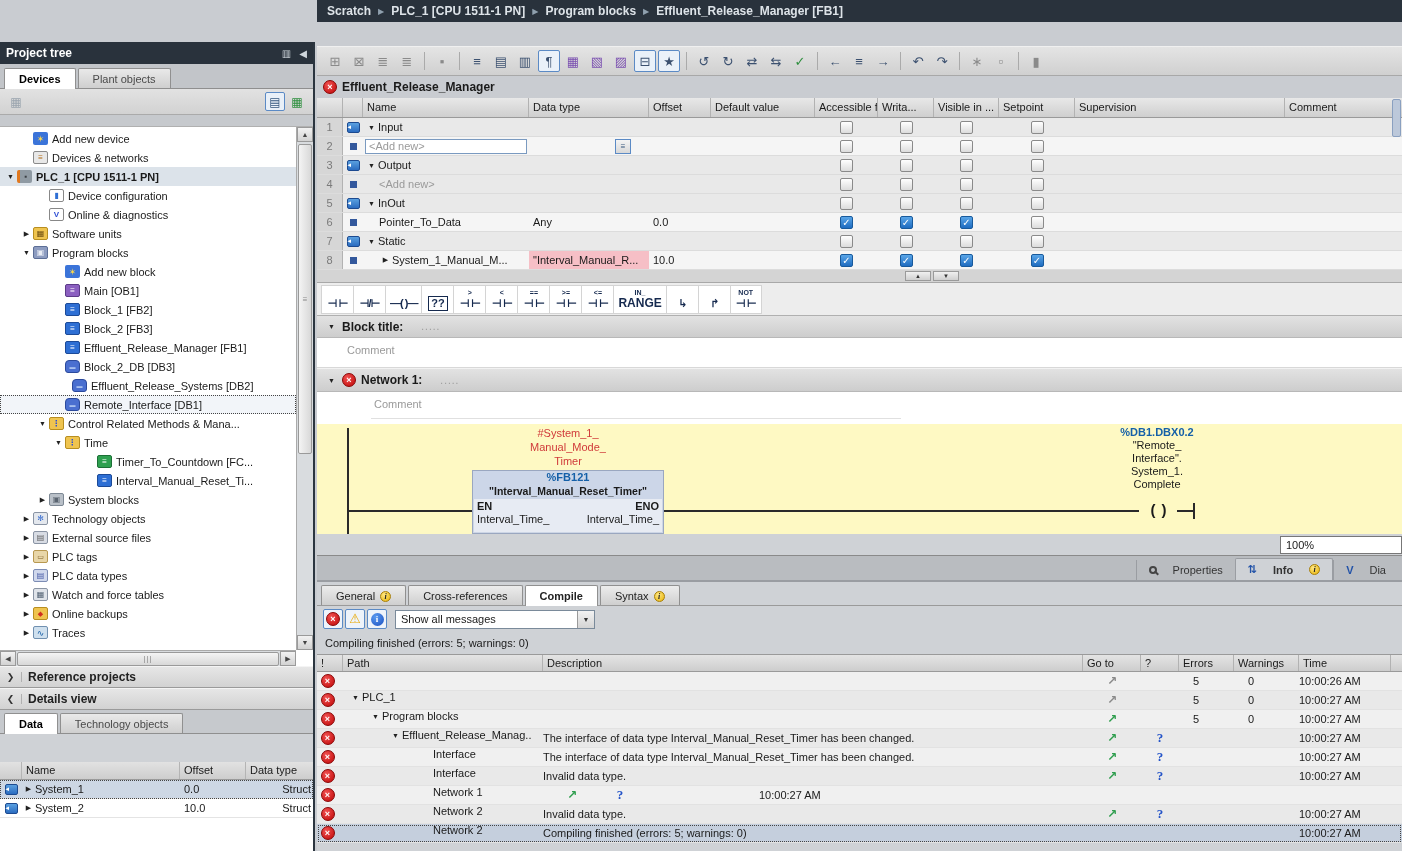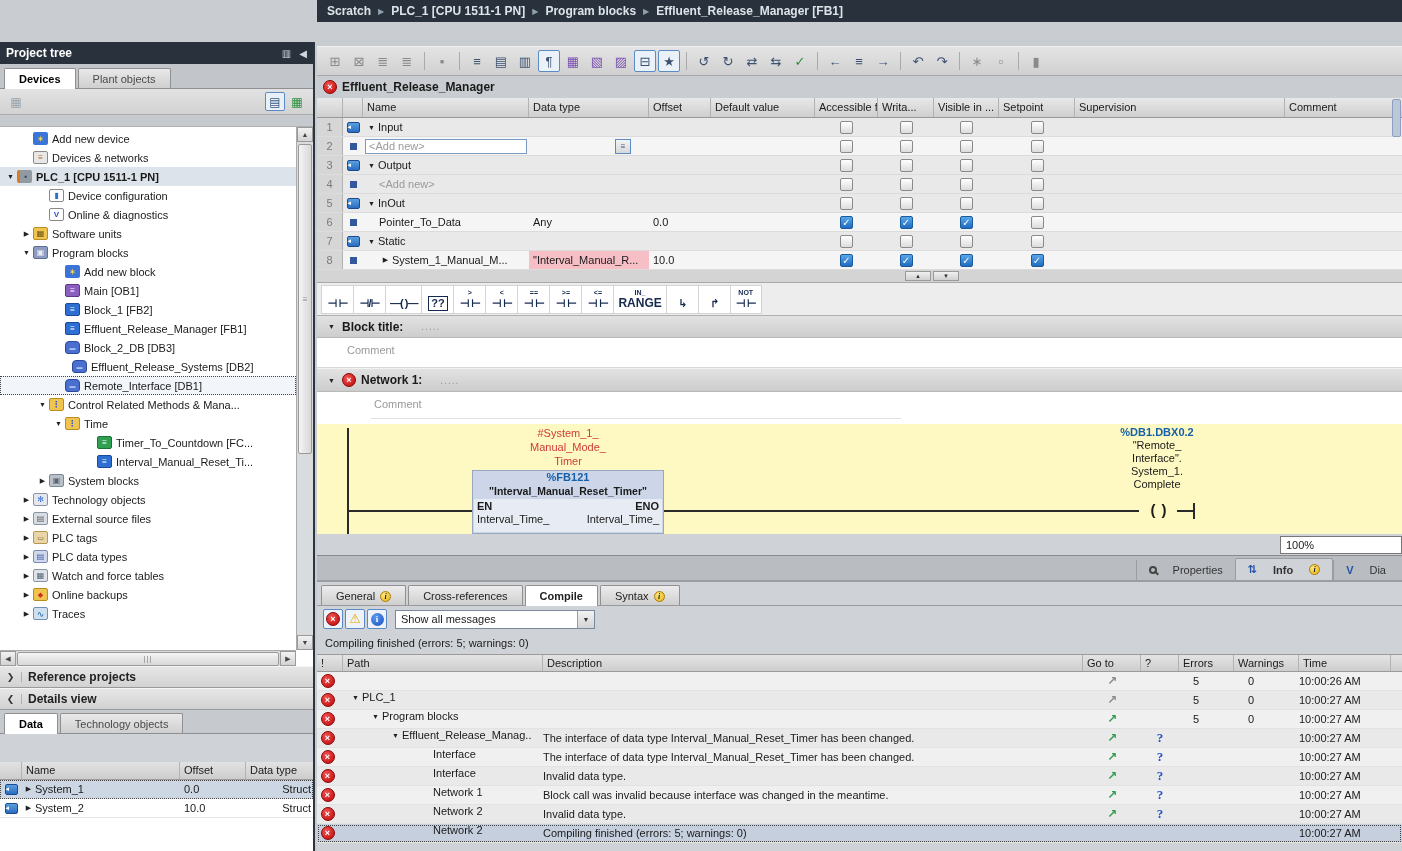--- a/index.html
+++ b/index.html
@@ -268,20 +268,25 @@
           </div>
         <div class="trow" style="padding-left:52px">
             <span class="exp none"></span>
             <span class="ti ti-ob"></span>
             <span class="lbl">Main [OB1]</span>
           </div>
         <div class="trow" style="padding-left:52px">
             <span class="exp none"></span>
             <span class="ti ti-fb"></span>
             <span class="lbl">Block_1 [FB2]</span>
+          </div>
+        <div class="trow" style="padding-left:52px">
+            <span class="exp none"></span>
+            <span class="ti ti-fb"></span>
+            <span class="lbl">Block_2 [FB3]</span>
           </div>
         <div class="trow" style="padding-left:52px">
             <span class="exp none"></span>
             <span class="ti ti-fb"></span>
             <span class="lbl">Effluent_Release_Manager [FB1]</span>
           </div>
         <div class="trow" style="padding-left:52px">
             <span class="exp none"></span>
             <span class="ti ti-db"></span>
             <span class="lbl">Block_2_DB [DB3]</span>
@@ -982,21 +987,20 @@
       <span class="m-warn"></span>
       <span class="m-time">10:00:27 AM</span>
     </div>
     <div class="mrow">
       <span class="m-excl">
           <span class="erric"></span>
         </span>
       <span class="m-path p4">
           <span>Network 2</span>
         </span>
-      <span class="m-desc">Block call was invalid because interface was changed in the meantime.</span>
       <span class="m-goto">
           <span class="goarr green">↗</span>
         </span>
       <span class="m-q">?</span>
       <span class="m-err"></span>
       <span class="m-warn"></span>
       <span class="m-time">10:00:27 AM</span>
     </div>
     <div class="mrow alt">
       <span class="m-excl">

